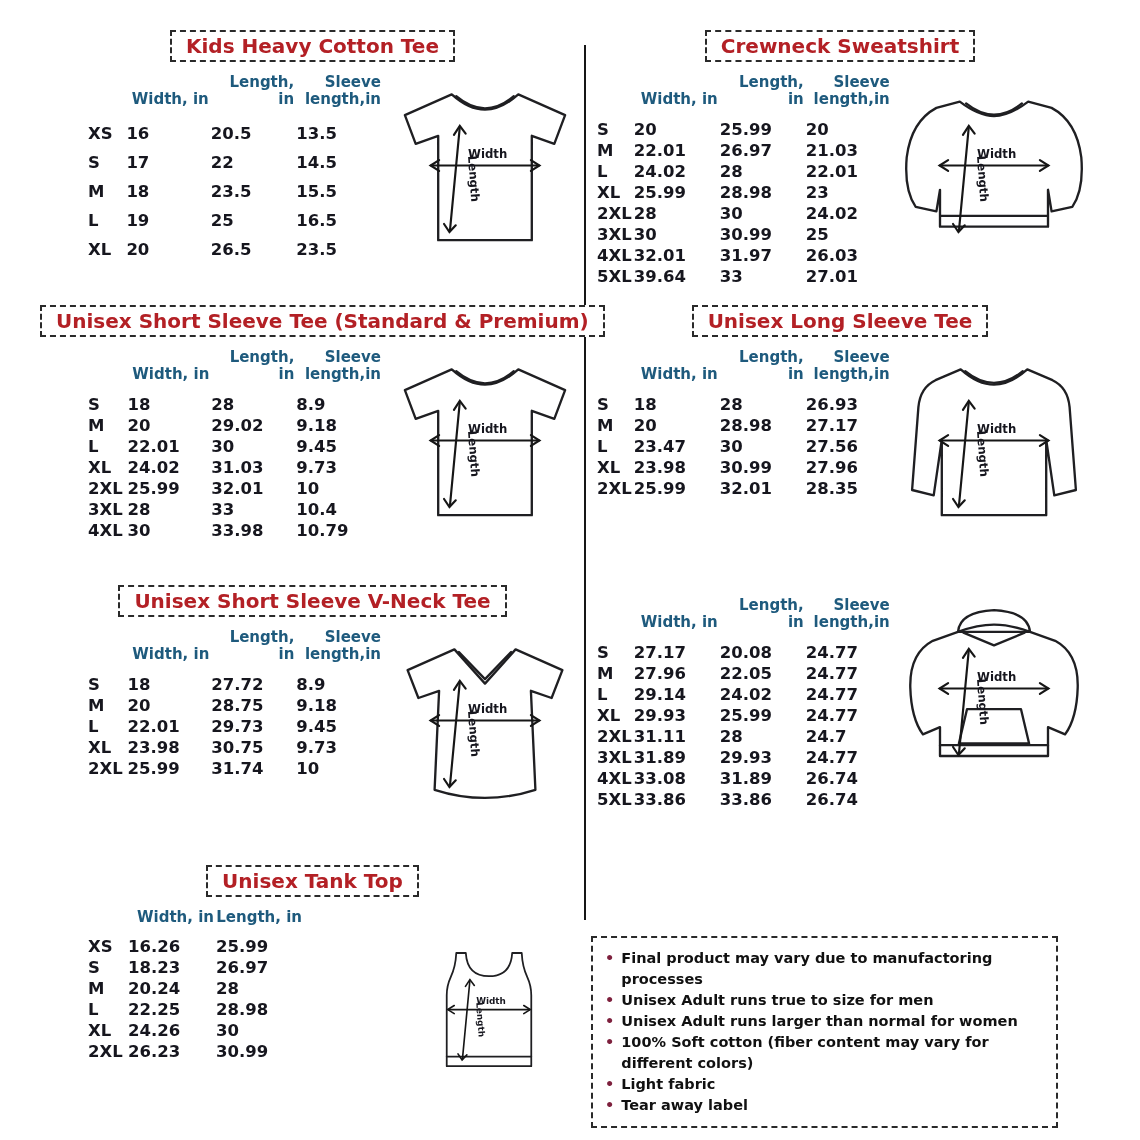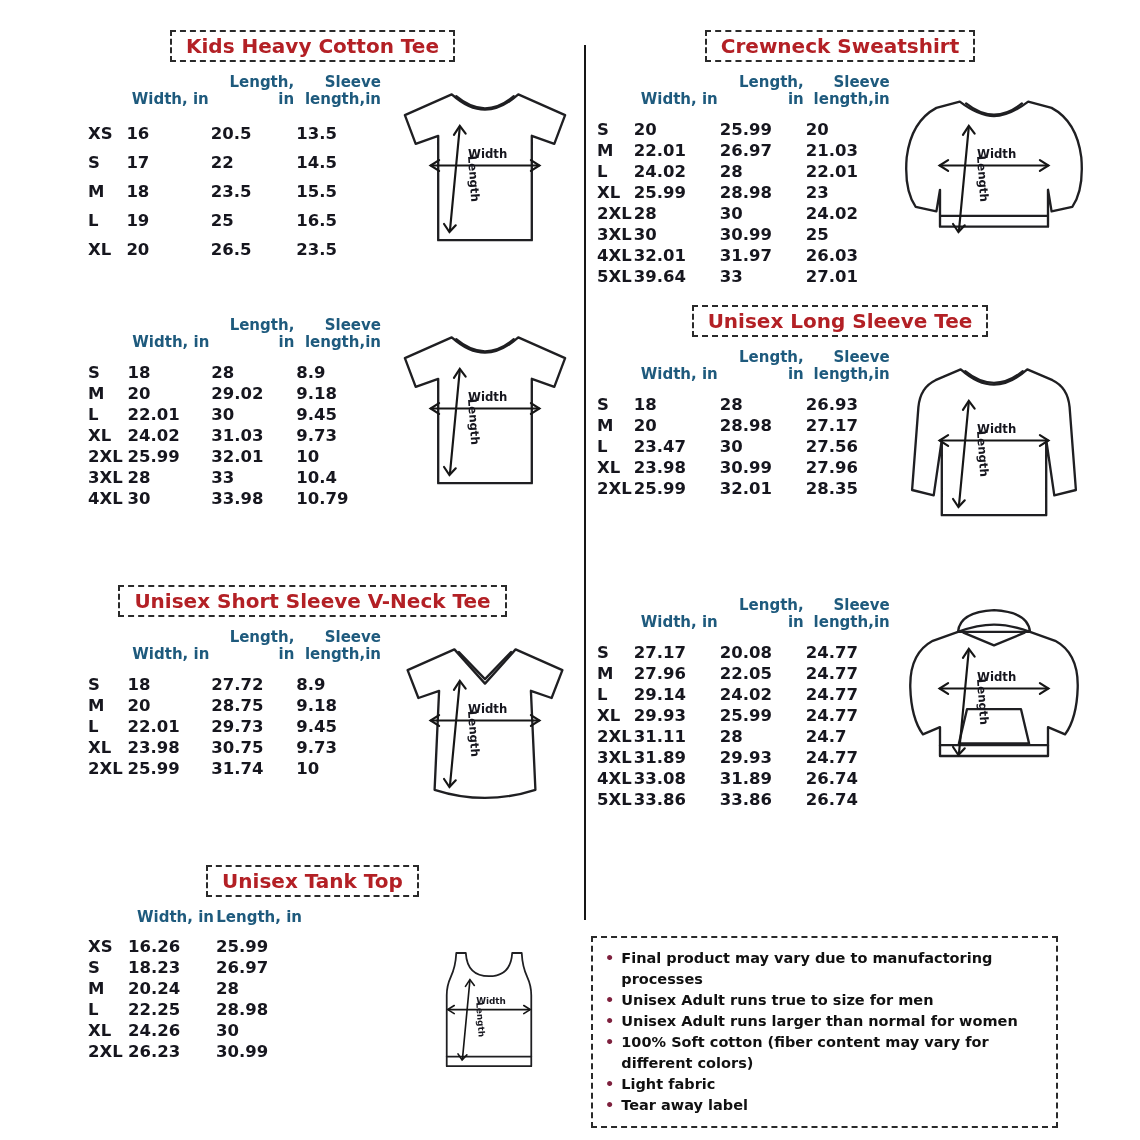--- a/index.html
+++ b/index.html
@@ -190,20 +190,21 @@
 <polyline points="64.5,160 70.5,169 77.5,161.5"></polyline>
 </g>
 <text x="113" y="87" text-anchor="middle" class="glabel">Width</text>
 <text transform="translate(93,110) rotate(86)" text-anchor="middle" class="glabel">Length</text>
               </svg></div>
           </div>
         </div>
       </div>
       <div class="cell left">
         <div class="section">
+          <div class="title-wrap"><div class="title-box">Unisex Short Sleeve Tee (Standard &amp; Premium)</div></div>
           <div class="content">
             <table>
               <thead>
                 <tr>
                   <th class="c-size"></th>
                   <th class="c-val">Width, in</th>
                   <th class="c-val">Length, in</th>
                   <th class="c-val">Sleeve
 length,in</th>
                 </tr>

